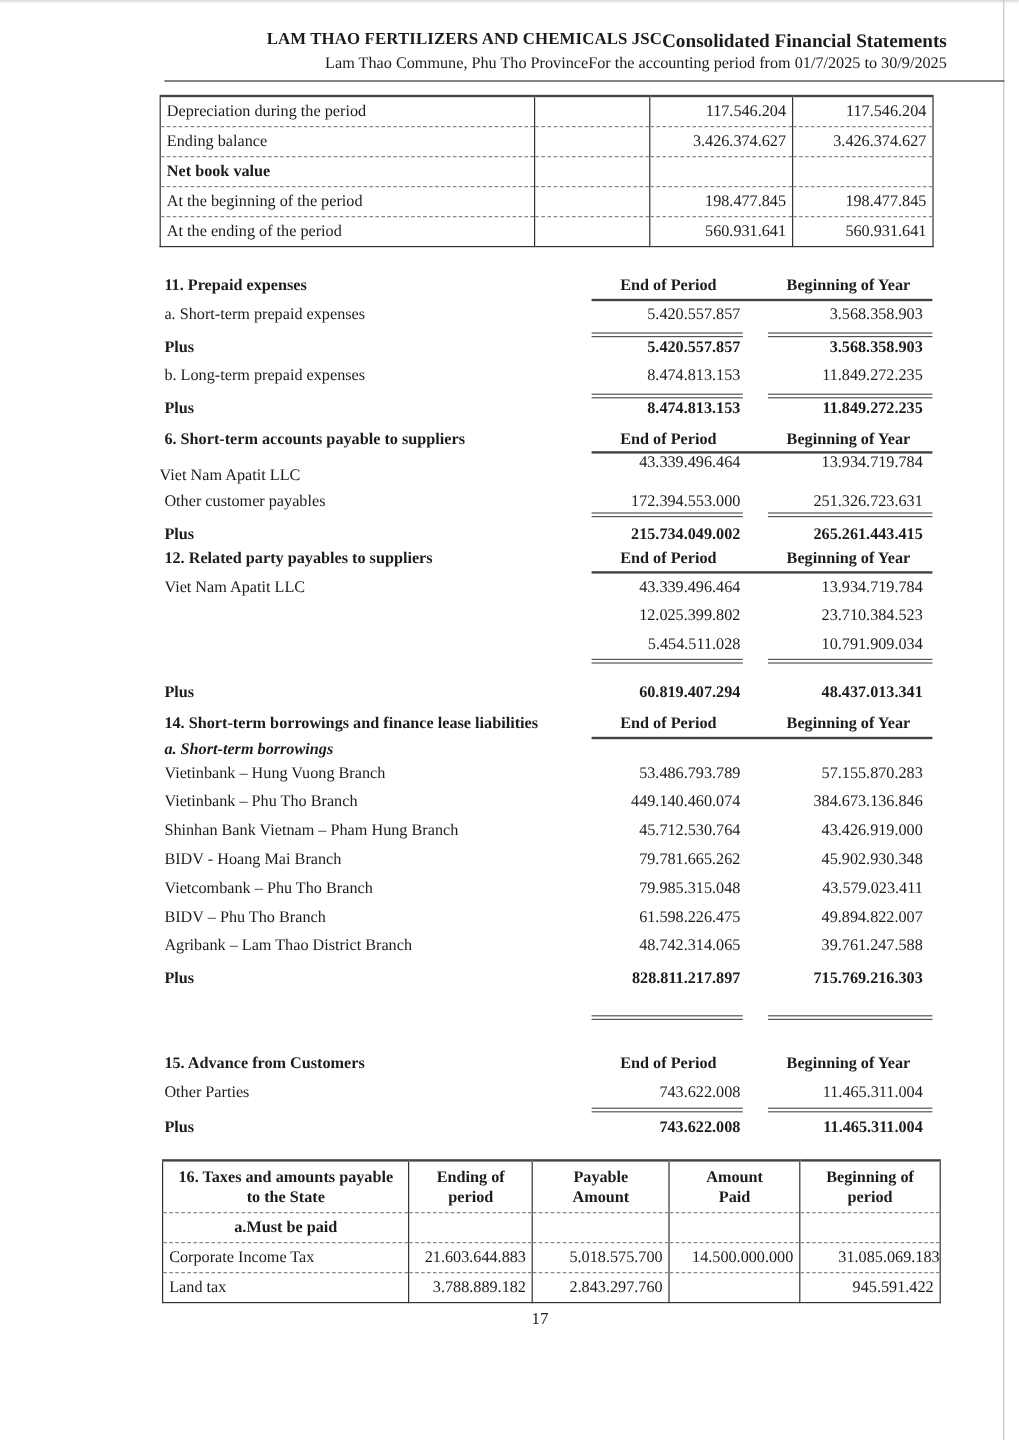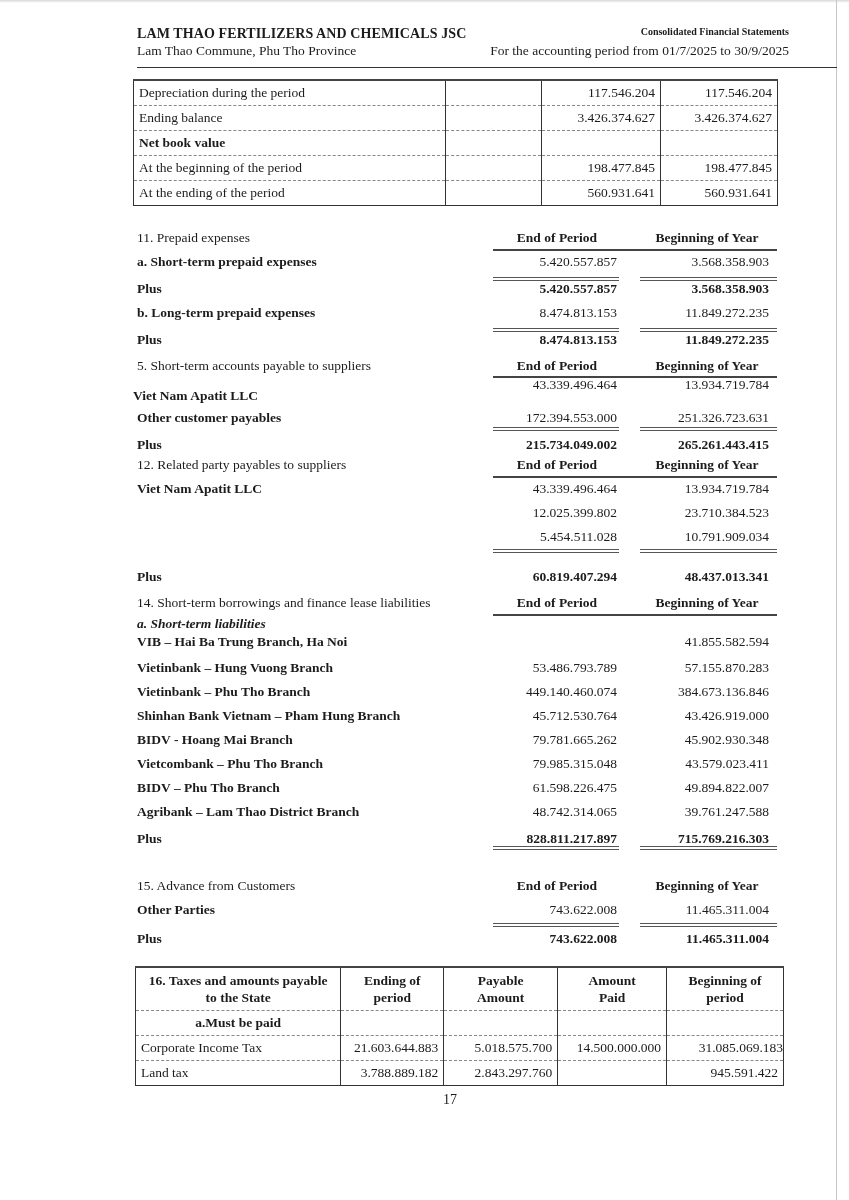--- a/index.html
+++ b/index.html
@@ -5,41 +5,41 @@
   html, body { margin: 0; padding: 0; }
   body {
     width: 849px; height: 1200px; position: relative; overflow: hidden;
     background: #ffffff; color: #1c1c1c;
     font-family: "Liberation Serif", "DejaVu Serif", serif;
   }
   .top-shadow { position: absolute; left: 0; top: 0; width: 849px; height: 3px; background: linear-gradient(#d8d8d8, #ffffff); }
   .right-edge { position: absolute; left: 836px; top: 0; width: 1px; height: 1200px; background: #c8c8c8; }
 
   .hdr { position: absolute; left: 137px; width: 652px; font-size: 13.5px; }
-  .hdr-row { display: flex; justify-content: space-between; gap: 36px; }
+  .hdr-row { display: flex; justify-content: flex-end; }
   .hdr .company { font-weight: bold; font-size: 14px; letter-spacing: 0.1px; }
-  .hdr .doc-title { font-weight: bold; font-size: 10px; }
+  .hdr .doc-title { font-weight: bold; font-size: 16px; }
   .hdr-line { position: absolute; left: 137px; top: 67px; width: 700px; height: 1px; background: #333; }
 
   table.grid { position: absolute; border-collapse: collapse; font-size: 13.5px; }
   table.grid td { border-left: 1px solid #333; border-right: 1px solid #333; border-bottom: 1px dashed #888; padding: 0 5px; height: 24px; }
   table.grid tr:first-child td { border-top: 2px solid #444; }
   table.grid tr:last-child td { border-bottom: 1.5px solid #333; }
   .num { text-align: right; }
   .b { font-weight: bold; }
   .c { text-align: center; }
 
   .sec { position: absolute; left: 137px; width: 640px; font-size: 13.5px; }
   .row { position: relative; height: 24px; line-height: 24px; }
-  .row .lbl { position: absolute; left: 0; white-space: nowrap; font-weight: bold; }
+  .row .lbl { position: absolute; left: 0; white-space: nowrap; }
   .row .v1 { position: absolute; right: 160px; width: 120px; text-align: right; white-space: nowrap; }
   .row .v2 { position: absolute; right: 8px; width: 130px; text-align: right; white-space: nowrap; }
   .row.head .v1 { right: 150px; width: 140px; text-align: center; font-weight: bold; }
   .row.head .v2 { right: 0; width: 140px; text-align: center; font-weight: bold; }
-  .row.head .lbl { font-weight: normal; }
+  .row.head .lbl { font-weight: bold; }
   .row.total .lbl, .row.total .v1, .row.total .v2 { font-weight: bold; }
   .row.sub .lbl { font-style: italic; font-weight: bold; }
 
   .uline { position: absolute; height: 2px; background: #444; }
   .dline { position: absolute; height: 4px; border-top: 1.5px solid #555; border-bottom: 1.5px solid #555; box-sizing: border-box; }
 
   .tax-table td { vertical-align: middle; }
   .page-num { position: absolute; left: 0; width: 900px; top: 1092px; text-align: center; font-size: 14px; }
 </style>
 </head>
@@ -129,21 +129,21 @@
   </div>
 </div>
 <div class="uline" style="left:493px; top:249px; width:284px;"></div>
 <div class="dline" style="left:493px; top:277px; width:126px;"></div>
 <div class="dline" style="left:640px; top:277px; width:137px;"></div>
 <div class="dline" style="left:493px; top:328px; width:126px;"></div>
 <div class="dline" style="left:640px; top:328px; width:137px;"></div>
 
 <div class="sec" style="top:354px;">
   <div class="row head">
-    <span class="lbl">5. Short-term accounts payable to suppliers</span>
+    <span class="lbl">6. Short-term accounts payable to suppliers</span>
     <span class="v1">End of Period</span>
     <span class="v2">Beginning of Year</span>
   </div>
   <div class="row" style="height:28px;">
     <span class="lbl" style="left:-4px; top:6px;">Viet Nam Apatit LLC</span>
     <span class="v1" style="top:-5px;">43.339.496.464</span>
     <span class="v2" style="top:-5px;">13.934.719.784</span>
   </div>
   <div class="row">
     <span class="lbl">Other customer payables</span>
@@ -189,26 +189,21 @@
 <div class="dline" style="left:493px; top:549px; width:126px;"></div>
 <div class="dline" style="left:640px; top:549px; width:137px;"></div>
 
 <div class="sec" style="top:591px;">
   <div class="row head">
     <span class="lbl">14. Short-term borrowings and finance lease liabilities</span>
     <span class="v1">End of Period</span>
     <span class="v2">Beginning of Year</span>
   </div>
   <div class="row sub" style="height:17px; line-height:17px;">
-    <span class="lbl">a. Short-term liabilities</span>
-  </div>
-  <div class="row" style="height:24px; line-height:20px;">
-    <span class="lbl">VIB – Hai Ba Trung Branch, Ha Noi</span>
-    <span class="v1"></span>
-    <span class="v2">41.855.582.594</span>
+    <span class="lbl">a. Short-term borrowings</span>
   </div>
   <div class="row">
     <span class="lbl">Vietinbank – Hung Vuong Branch</span>
     <span class="v1">53.486.793.789</span>
     <span class="v2">57.155.870.283</span>
   </div>
   <div class="row">
     <span class="lbl">Vietinbank – Phu Tho Branch</span>
     <span class="v1">449.140.460.074</span>
     <span class="v2">384.673.136.846</span>

